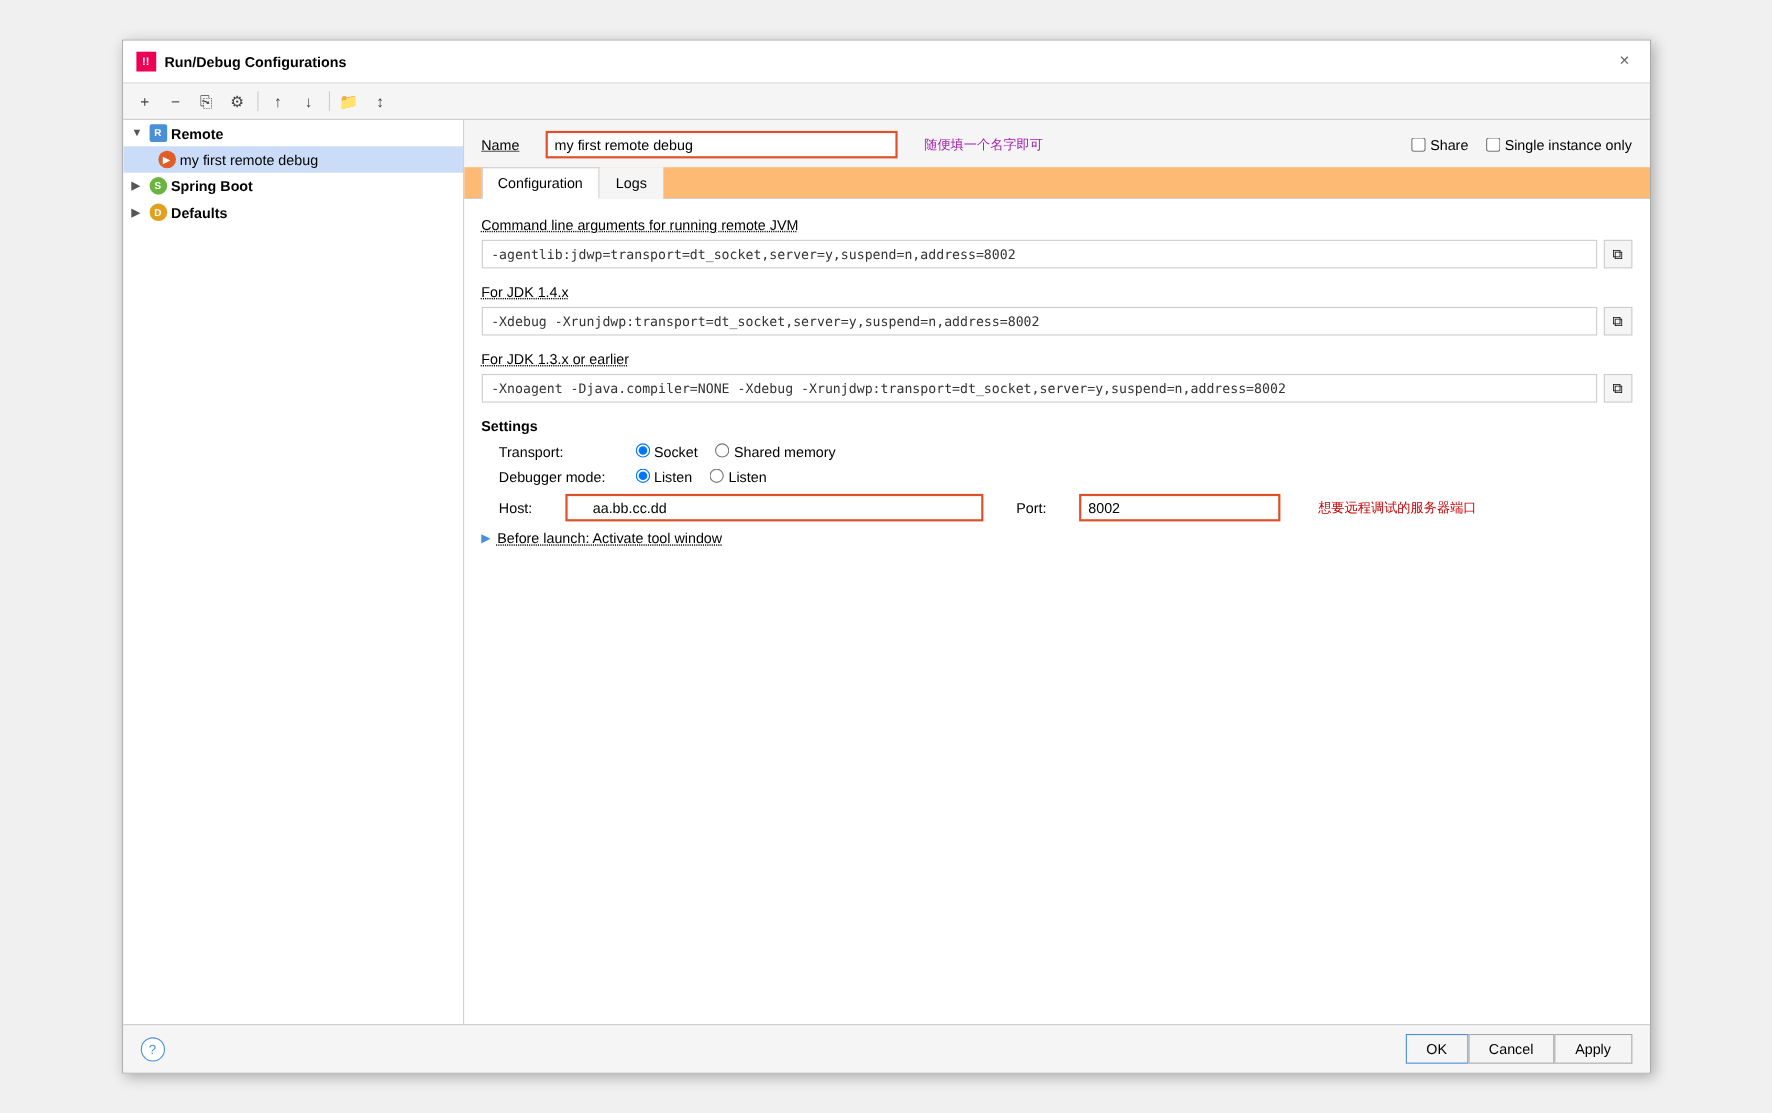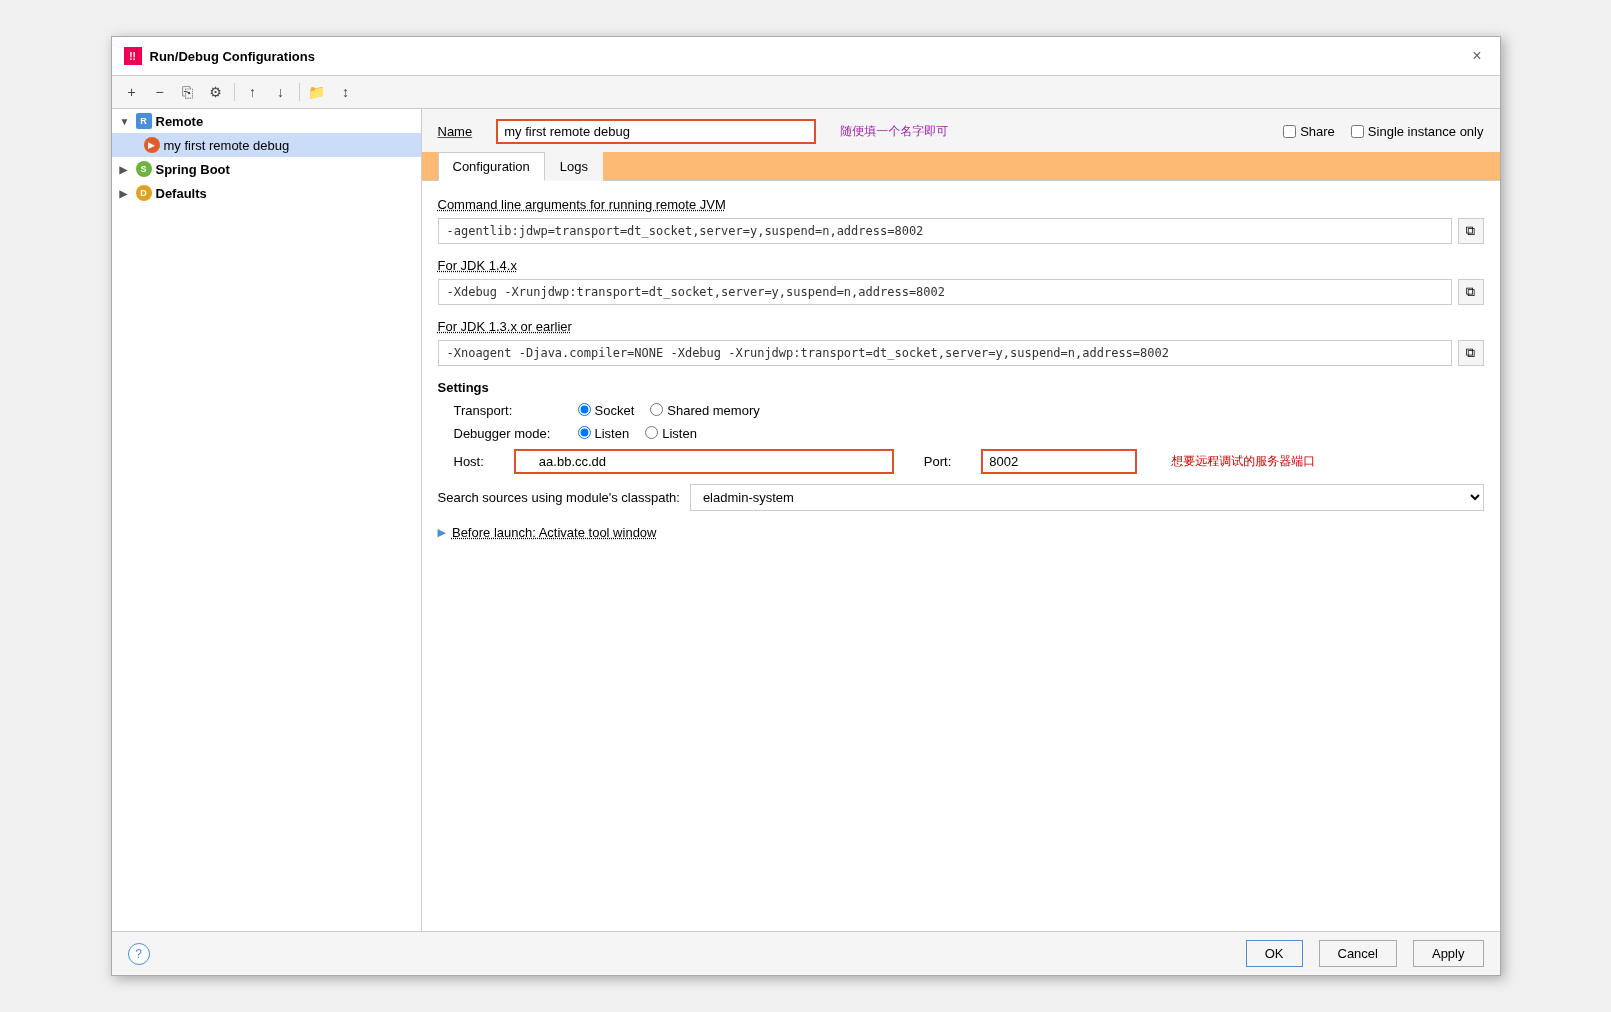--- a/index.html
+++ b/index.html
@@ -305,21 +305,21 @@
       padding: 3px 23px;
       border: 2px solid #e05028;
       font-size: 13px;
       outline: none;
     }
     .port-label {
       font-size: 13px;
       margin: 0 6px;
     }
     .port-input {
-      width: 156px;
+      width: 183px;
       padding: 3px 6px;
       border: 2px solid #e05028;
       font-size: 13px;
       outline: none;
     }
     .annotation-right {
       font-size: 12px;
       color: #c00;
       margin-left: 10px;
       white-space: nowrap;
@@ -373,21 +373,21 @@
       color: #4a90d9;
       background: #fff;
       font-size: 12px;
       cursor: pointer;
       display: flex;
       align-items: center;
       justify-content: center;
     }
     .action-buttons {
       display: flex;
-      gap: 16px;
+      gap: 0;
     }
     .action-btn {
       padding: 5px 18px;
       font-size: 13px;
       cursor: pointer;
       border: 1px solid #aaa;
       background: #f5f5f5;
     }
     .action-btn.primary {
       background: #f5f5f5;
@@ -546,26 +546,20 @@
 
           <div class="settings-row" style="position:relative; padding-left:16px;">
 
             <span class="host-label">Host:</span>
             <input class="host-input" type="text" value="aa.bb.cc.dd" style="">
             <span class="port-label">Port:</span>
             <input class="port-input" type="text" value="8002" style="">
             <span class="annotation-right">想要远程调试的服务器端口</span>
           </div>
 
-          <div class="classpath-row" style="margin-top:10px;">
-            <span class="classpath-label">Search sources using module's classpath:</span>
-            <select class="classpath-select">
-              <option>eladmin-system</option>
-            </select>
-          </div>
 
           <div class="before-launch">
             <span class="before-launch-arrow">▶</span>
             <span class="before-launch-label">Before launch: Activate tool window</span>
           </div>
         </div>
       </div>
     </div>
   </div>
 

